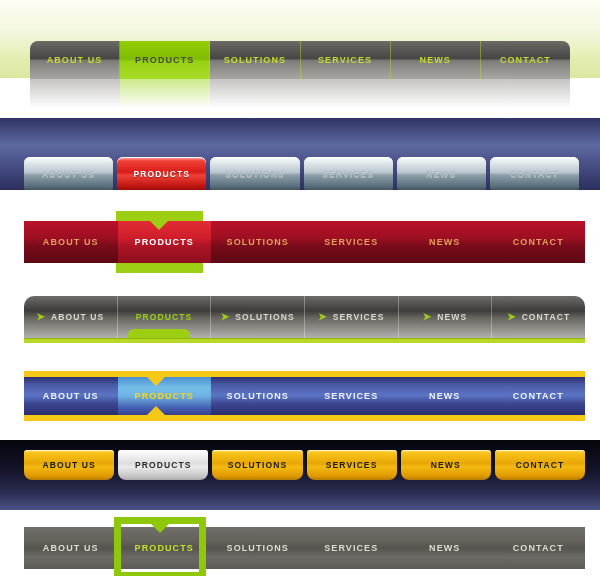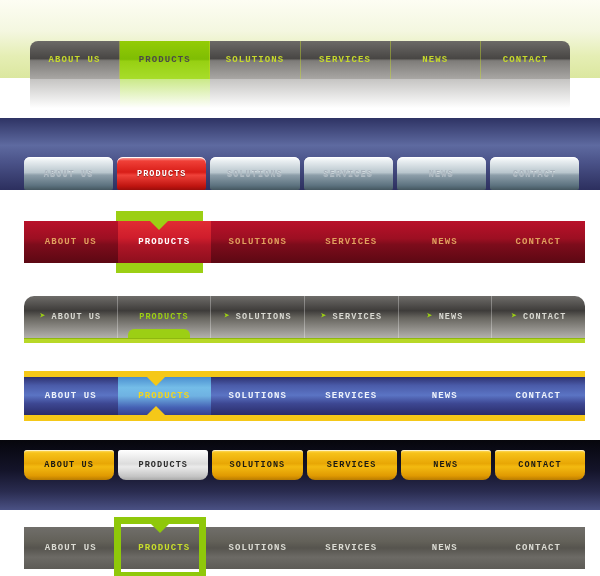--- a/index.html
+++ b/index.html
@@ -9,21 +9,20 @@
   }
   .stage{position:relative;width:600px;height:576px;}
 
   .navbar{position:absolute;}
   .items{display:flex;height:100%;align-items:stretch;}
   .item{
     display:flex;align-items:center;justify-content:center;
     font-weight:bold;letter-spacing:1.1px;white-space:nowrap;
     text-align:right;position:relative;box-sizing:border-box;
     cursor:pointer;
-    font-family:Liberation Mono, monospace;
   }
 
   
   #bar1-bg{
     position:absolute;left:0;top:0;width:600px;height:78px;
     background:linear-gradient(180deg,#fdfdf3 0%,#f4f7e0 40%,#e5eeb4 72%,#dbe79f 100%);
   }
   #bar1{left:30px;top:41px;width:540px;height:38px;}
   #bar1 .tabwrap{position:relative;width:100%;height:38px;}
   #bar1 .items{height:38px;border-radius:8px 8px 0 0;overflow:hidden;}

